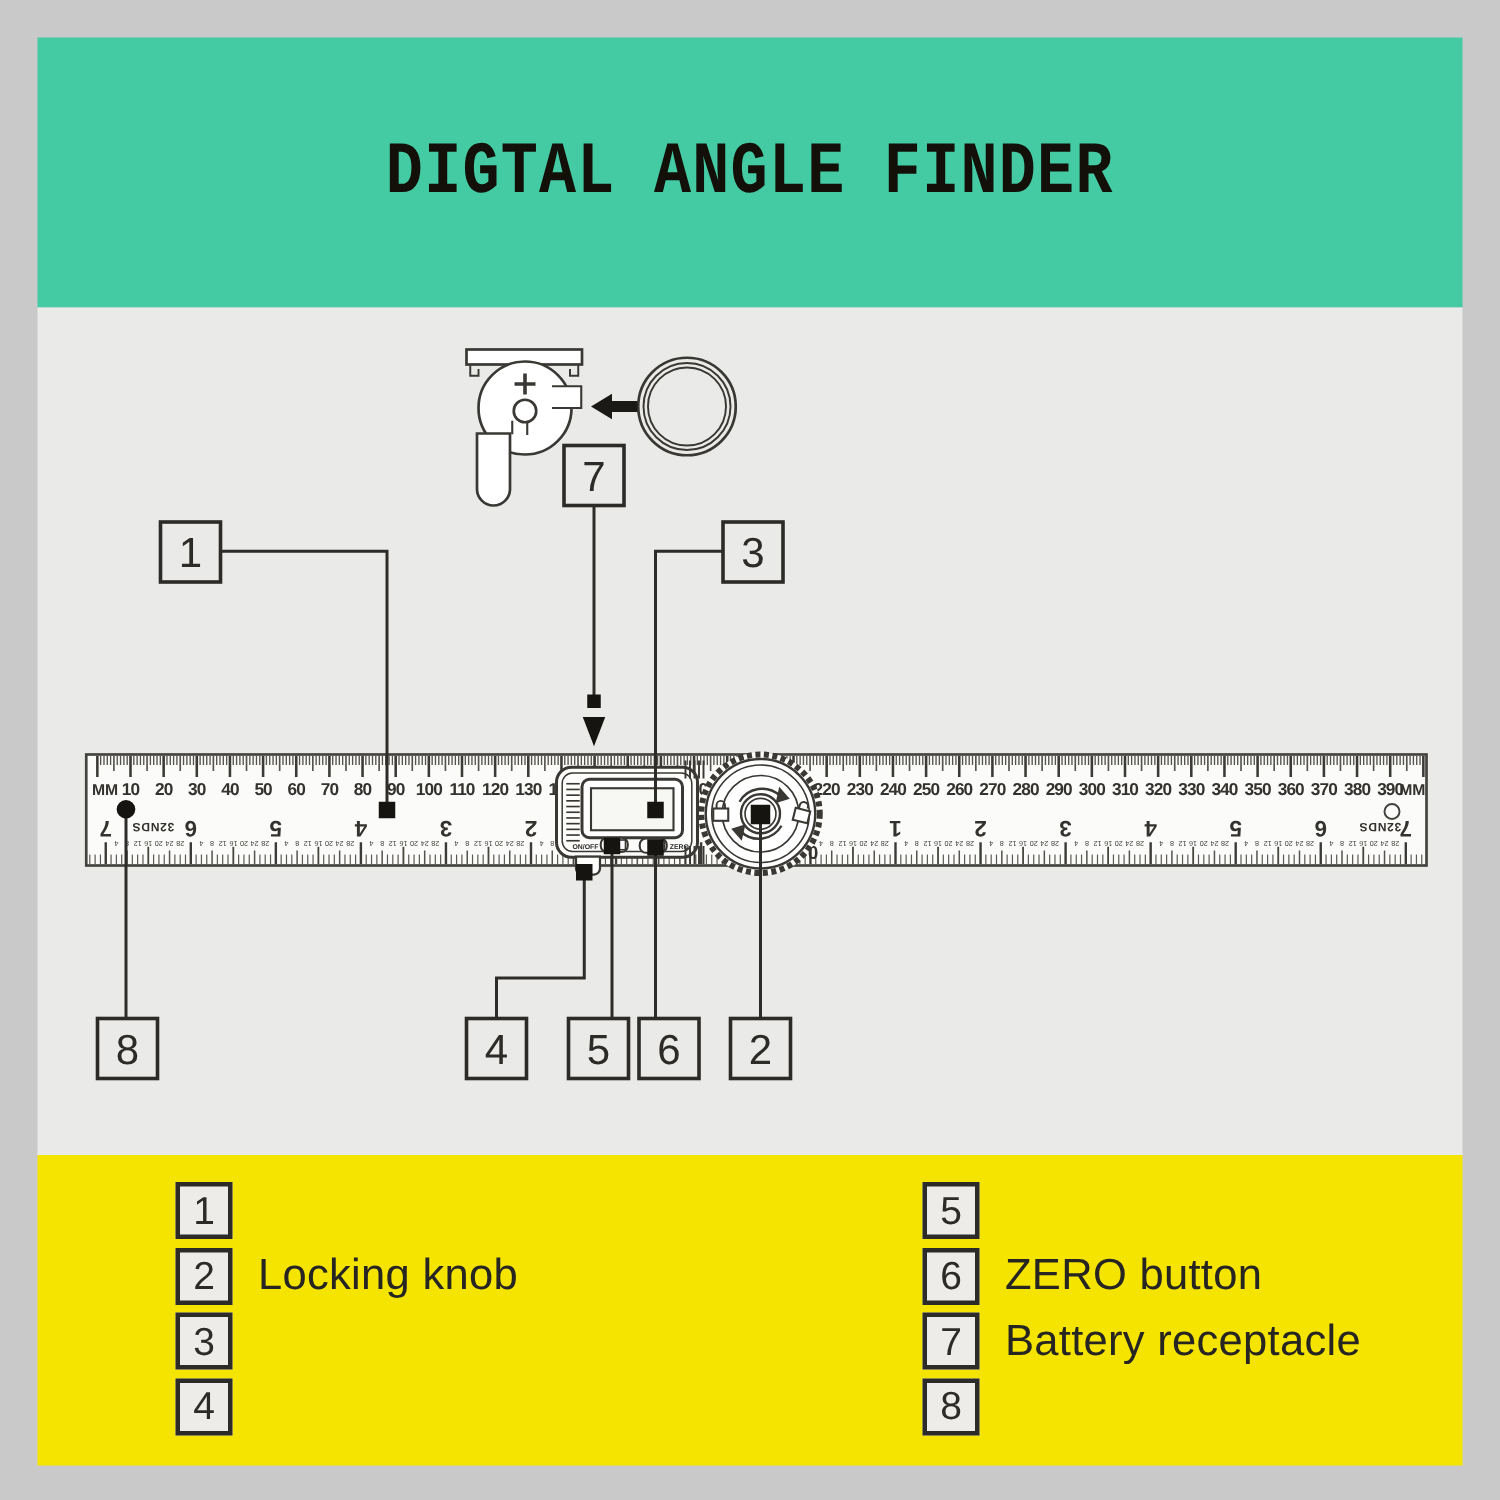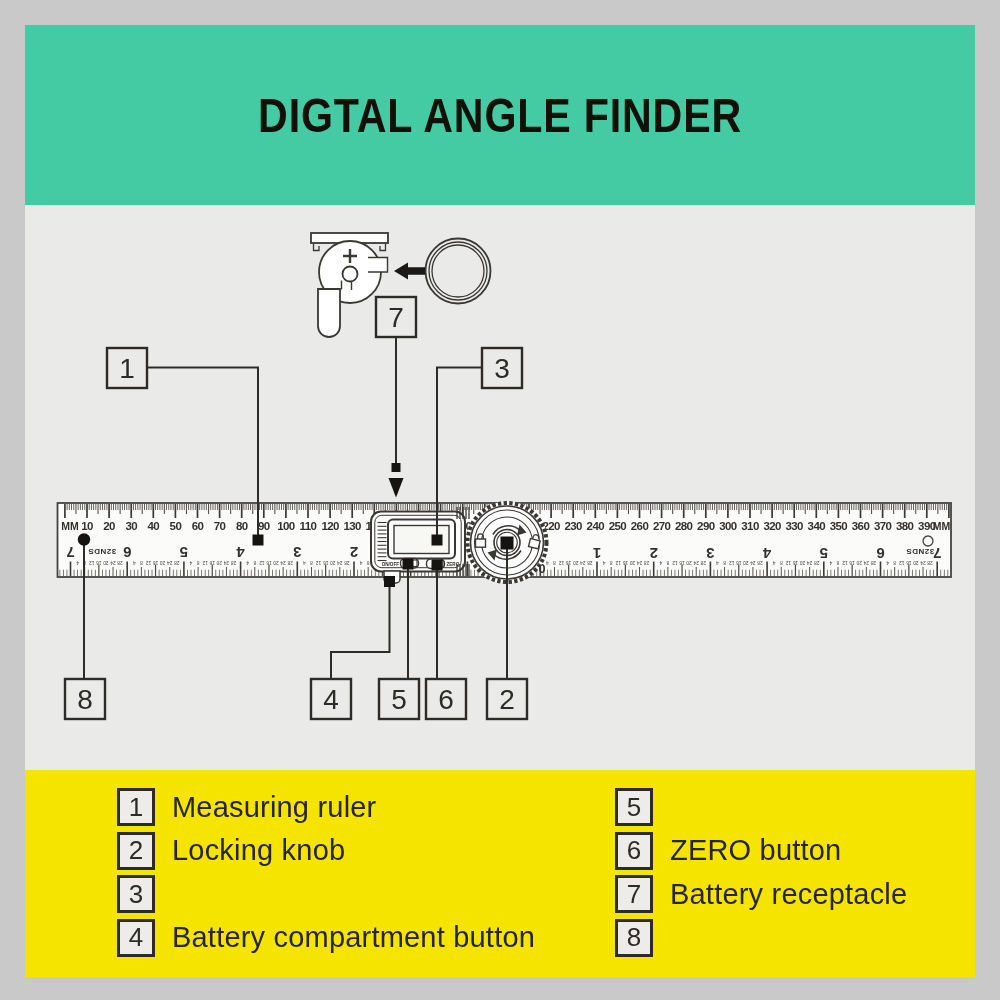--- a/index.html
+++ b/index.html
@@ -3,21 +3,21 @@
 <meta charset="utf-8">
 <style>
   html,body{margin:0;padding:0;}
   body{
     width:1000px;height:1000px;position:relative;
     background:#c9c9c9;
     font-family:"Liberation Sans", sans-serif;
     overflow:hidden;
   }
   .band{position:absolute;left:25px;width:950px;}
-  #header{top:25px;height:180px;background:#45cba3;display:flex;align-items:center;justify-content:center;}
+  #header{top:25px;height:180px;background:#45cba3;display:flex;align-items:center;justify-content:center;font-family:Liberation Mono, monospace;}
   #header h1{
     margin:0;color:#121008;font-size:49px;font-weight:700;letter-spacing:1px;
     transform:scaleX(0.84);transform-origin:center;white-space:nowrap;
   }
   #panel{top:205px;height:565px;background:#eaeae8;}
   #footer{top:770px;height:207px;background:#f5e400;}
   .legend-col{position:absolute;top:18px;display:flex;flex-direction:column;row-gap:5.5px;}
   #legend-left{left:92px;}
   #legend-right{left:590px;}
   .legend-row{display:flex;align-items:center;height:38px;}
@@ -993,32 +993,30 @@
       <text x="507" y="709">2</text>
     </g>
   </g>
 </svg>
 </div>
 
 <div id="footer" class="band">
   <div id="legend-left" class="legend-col">
     <div class="legend-row">
       <div class="legend-num">1</div>
-      <div class="legend-label">Measuring ruler</div>
     </div>
     <div class="legend-row">
       <div class="legend-num">2</div>
       <div class="legend-label">Locking knob</div>
     </div>
     <div class="legend-row">
       <div class="legend-num">3</div>
     </div>
     <div class="legend-row">
       <div class="legend-num">4</div>
-      <div class="legend-label">Battery compartment button</div>
     </div>
   </div>
   <div id="legend-right" class="legend-col">
     <div class="legend-row">
       <div class="legend-num">5</div>
     </div>
     <div class="legend-row">
       <div class="legend-num">6</div>
       <div class="legend-label">ZERO button</div>
     </div>

